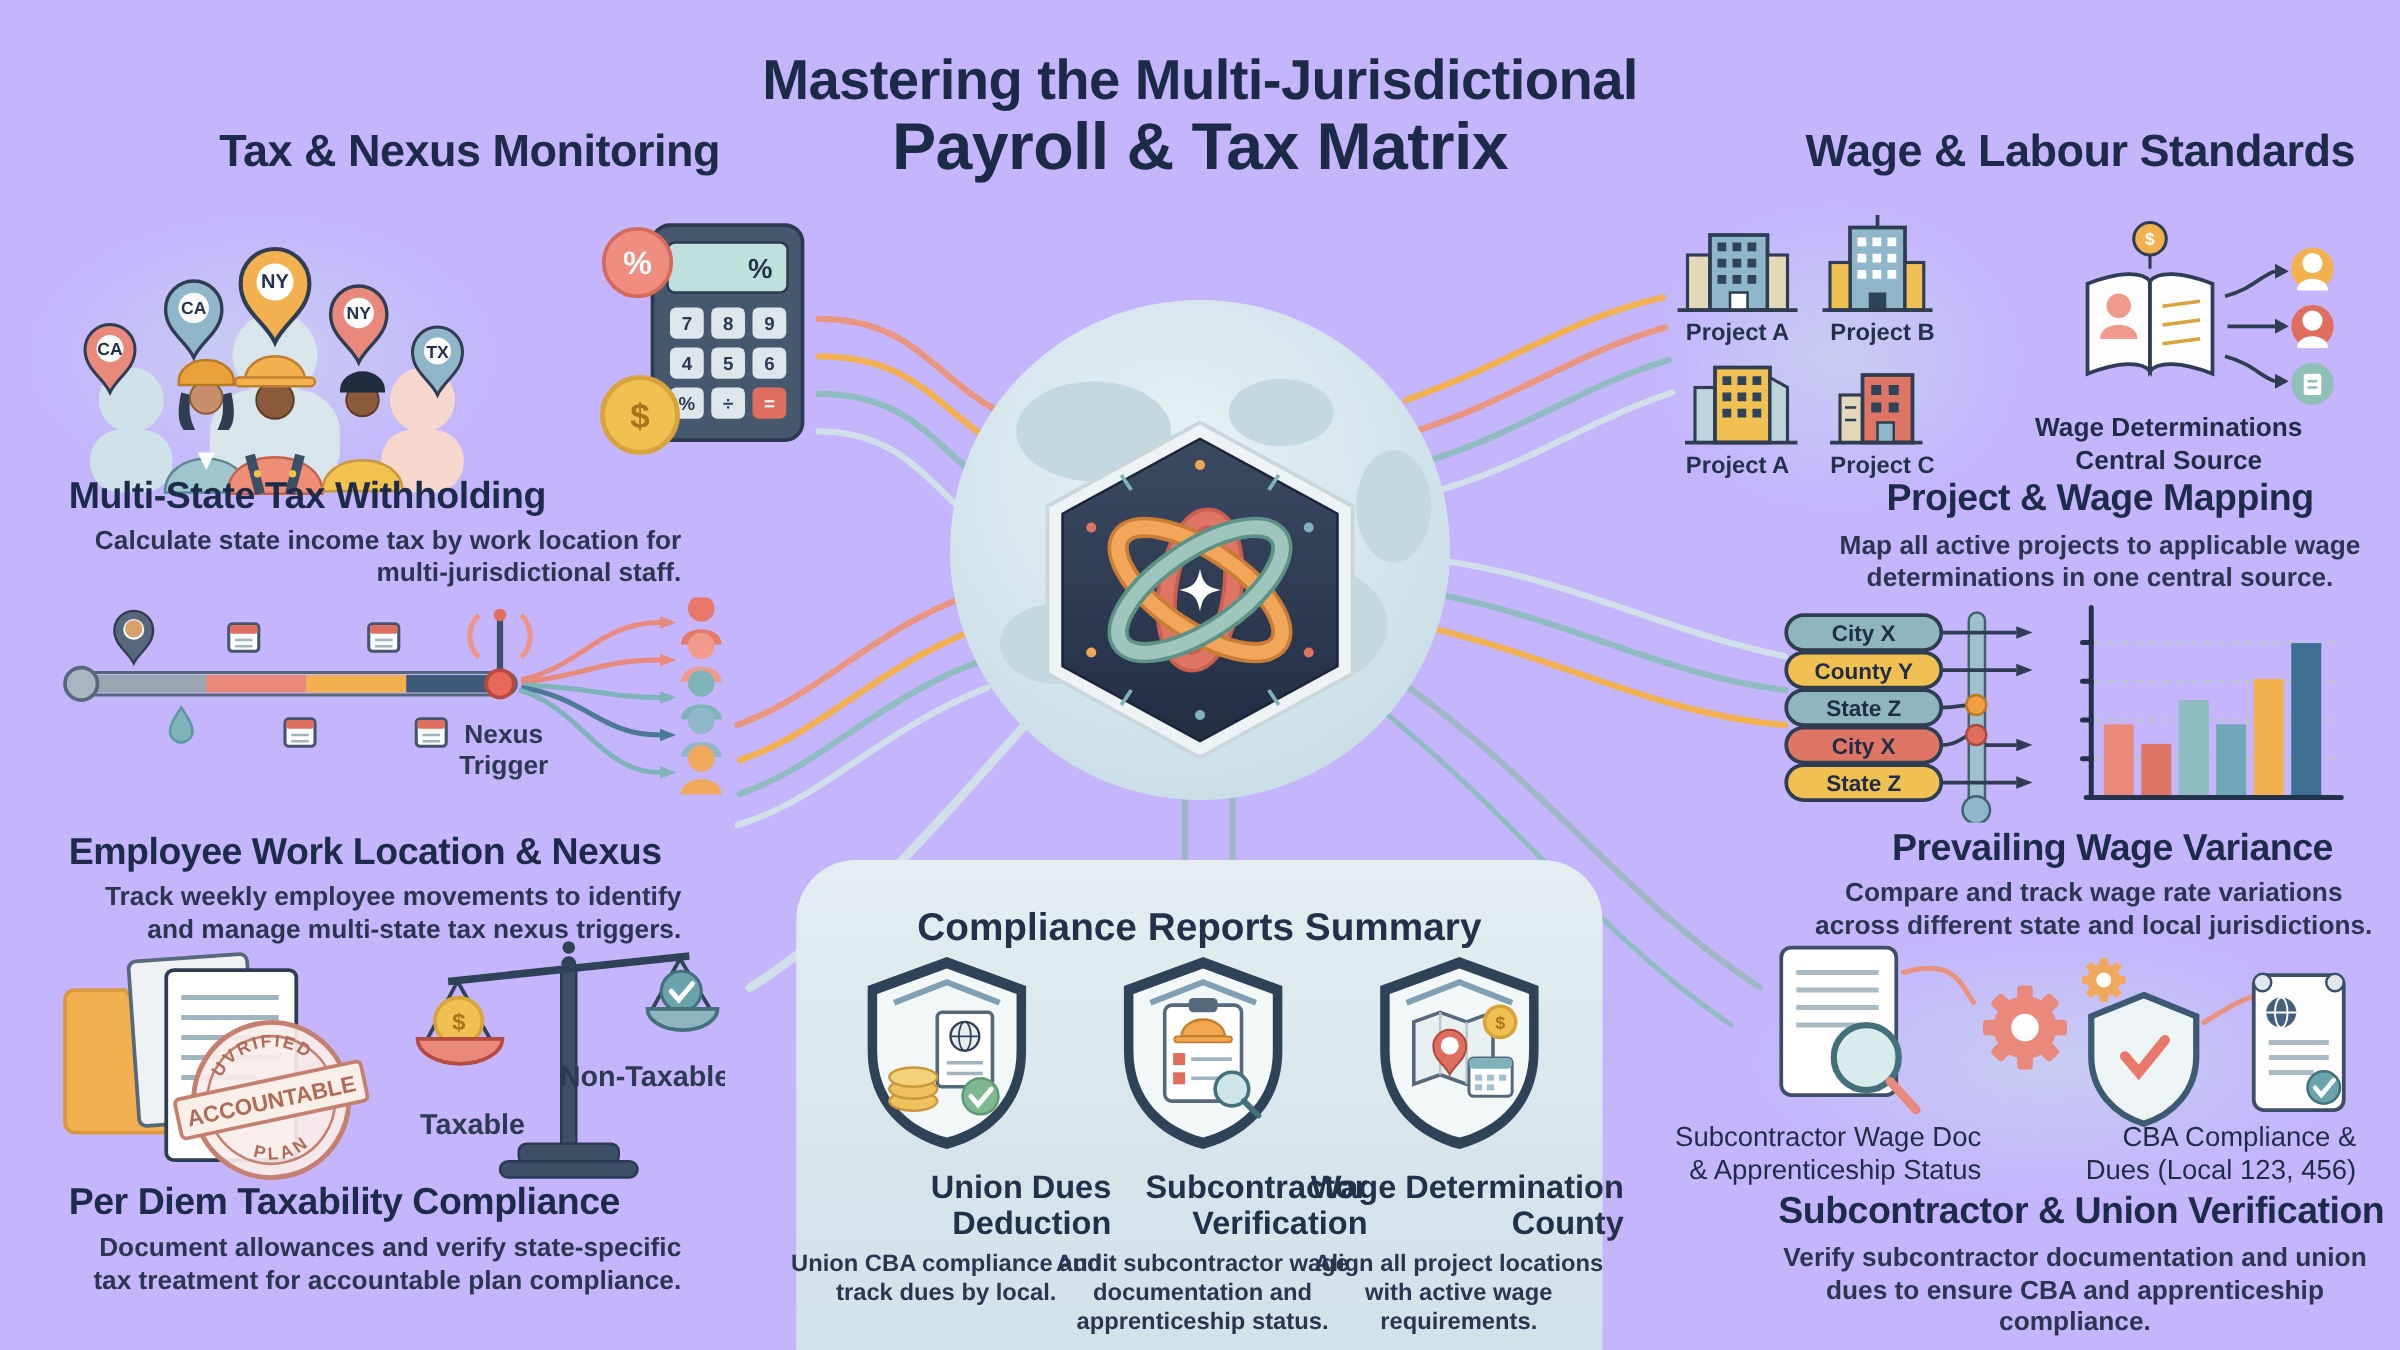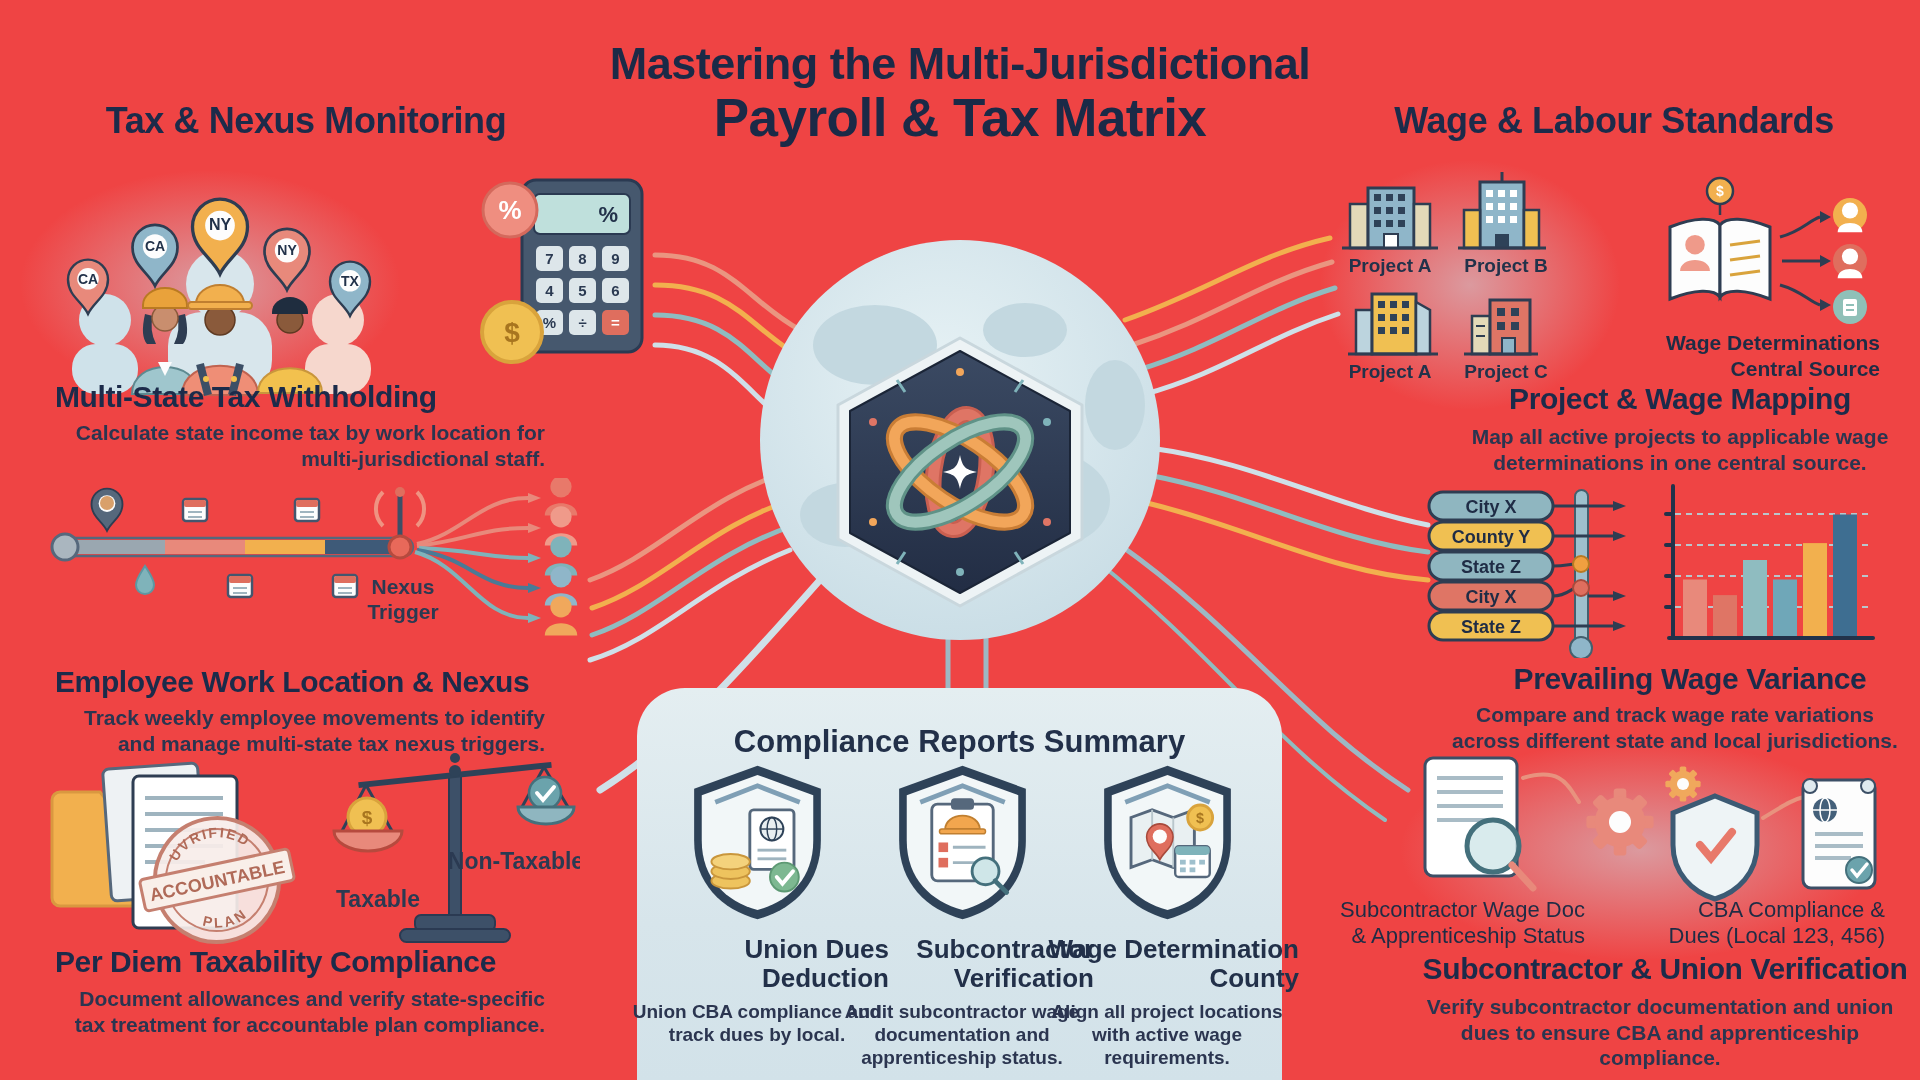--- a/index.html
+++ b/index.html
@@ -1,26 +1,26 @@
 <!DOCTYPE html>
 <html><head>
 <meta charset="utf-8">
 <style>
   html,body{margin:0;padding:0;background:#ffffff;}
-  #canvas{position:relative;width:1920px;height:1080px;background:#ef4444;overflow:hidden;
+  #canvas{position:relative;width:1920px;height:1080px;background:#c4b5fd;overflow:hidden;
           font-family:"Liberation Sans",sans-serif;color:#1c2b4a;}
   .abs{position:absolute;}
   svg text{font-family:"Liberation Sans",sans-serif;}
   .title1{font-size:45px;font-weight:800;color:#1b2a47;letter-spacing:-0.5px;}
   .title2{font-size:53px;font-weight:800;color:#1b2a47;letter-spacing:-0.5px;line-height:1.05;}
-  .h-col{font-size:36px;font-weight:800;color:#1c2b4a;text-align:center;letter-spacing:-0.4px;}
+  .h-col{font-size:36px;font-weight:800;color:#1c2b4a;text-align:right;letter-spacing:-0.4px;}
   .h-sec{font-size:30px;font-weight:800;color:#1c2b4a;letter-spacing:-0.4px;}
   .body-sec{font-size:21px;font-weight:600;color:#2b3550;line-height:1.22;text-align:right;}
   .tc{text-align:center;}
-  .cap{font-size:21px;font-weight:700;color:#1f2c45;line-height:1.22;text-align:right;}
+  .cap{font-size:21px;font-weight:700;color:#1f2c45;line-height:1.22;text-align:center;}
   .cap-strong{font-size:22px;font-weight:400;color:#1f2c45;line-height:1.2;text-align:right;}
   .rep-h{font-size:26px;font-weight:800;color:#223049;line-height:1.12;text-align:right;}
   .rep-b{font-size:19px;font-weight:600;color:#2b3550;line-height:1.22;text-align:center;}
   .panel{background:linear-gradient(180deg,#e4eef1 0%,#d7e5eb 60%,#d2e2e9 100%);
          border-radius:48px 48px 0 0;}
   .blob{position:absolute;border-radius:50%;
         background:radial-gradient(closest-side,rgba(203,224,233,0.55),rgba(203,224,233,0));}
 </style>
 </head>
 <body>

